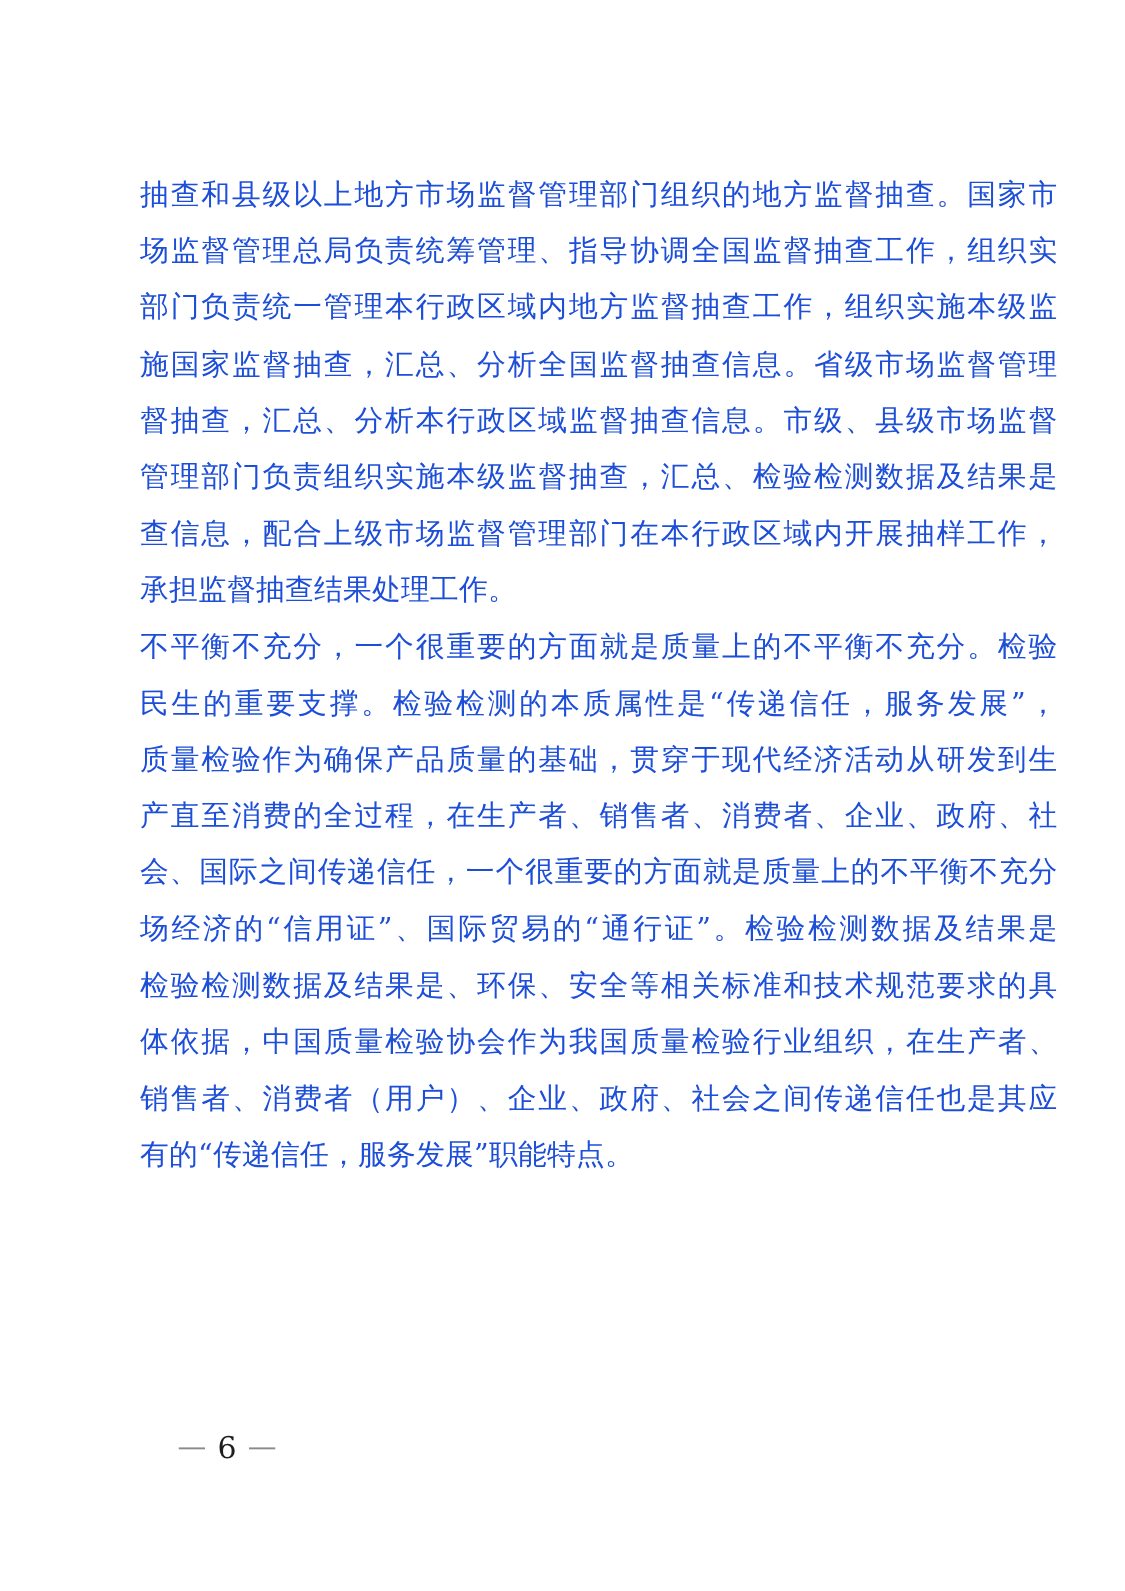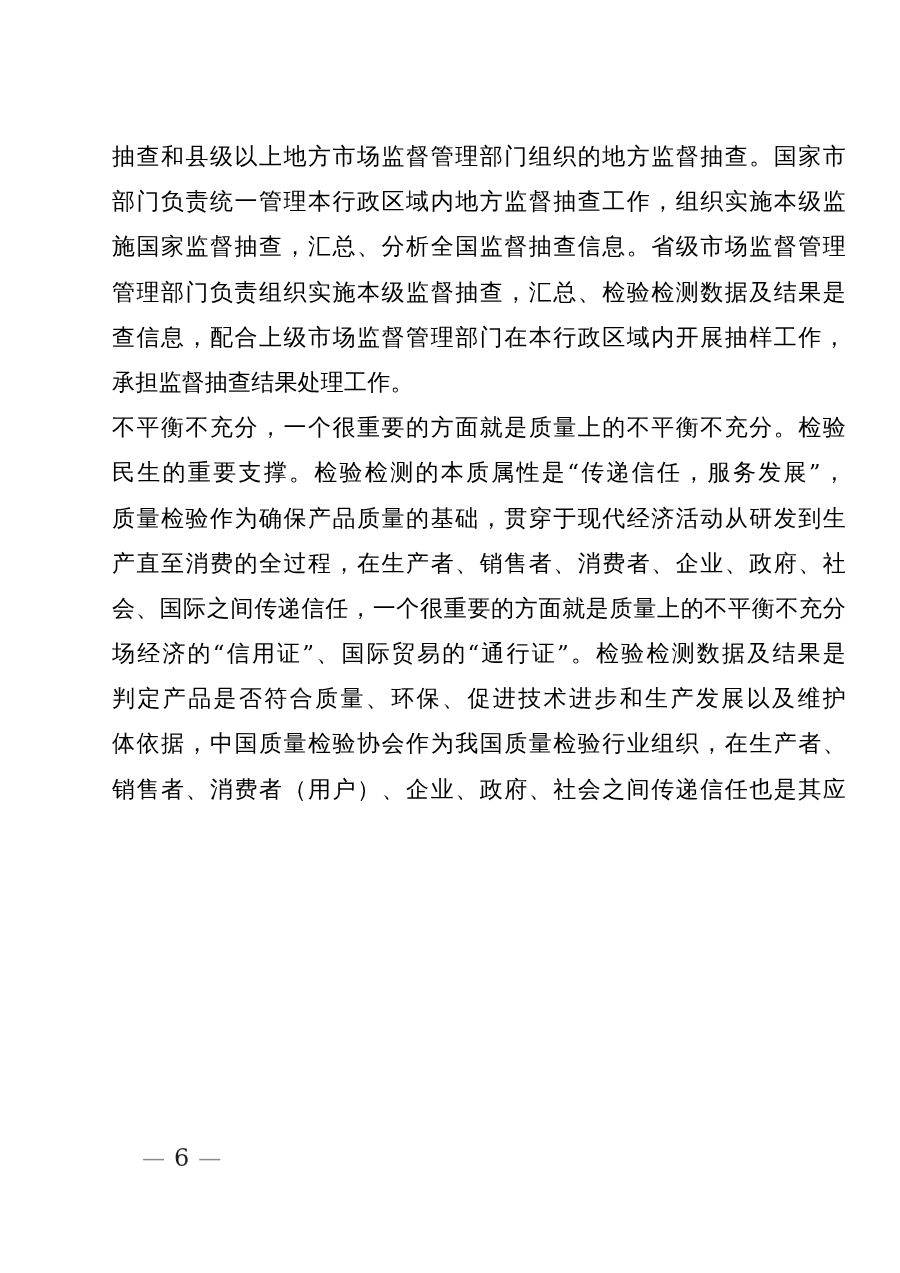--- a/index.html
+++ b/index.html
@@ -28,21 +28,21 @@
   .line {
     width: 100%;
     height: 45.2px;
     line-height: 45.2px;
     font-size: 23px;
     letter-spacing: 0.2px;
     white-space: nowrap;
     text-align: justify;
     text-align-last: justify;
     text-justify: inter-character;
-    color: #000000;
+    color: #1d4ed8;
   }
   .line.indent { text-indent: 46px; }
   .line.para-end {
     text-align: center;
     text-align-last: left;
   }
   .footer {
     position: absolute;
     left: 142px;
     top: 1141px;
@@ -67,37 +67,40 @@
 </style>
 </head>
 <body>
 
 <div class="page">
 
   <div class="text-block">
 
     <div class="para">
       <div class="line">抽查和县级以上地方市场监督管理部门组织的地方监督抽查。国家市</div>
+      <div class="line">场监督管理总局负责统筹管理、指导协调全国监督抽查工作，组织实</div>
       <div class="line">部门负责统一管理本行政区域内地方监督抽查工作，组织实施本级监</div>
       <div class="line">施国家监督抽查，汇总、分析全国监督抽查信息。省级市场监督管理</div>
+      <div class="line">督抽查，汇总、分析本行政区域监督抽查信息。市级、县级市场监督</div>
       <div class="line">管理部门负责组织实施本级监督抽查，汇总、检验检测数据及结果是</div>
       <div class="line">查信息，配合上级市场监督管理部门在本行政区域内开展抽样工作，</div>
       <div class="line para-end">承担监督抽查结果处理工作。</div>
     </div>
 
     <div class="para">
       <div class="line">不平衡不充分，一个很重要的方面就是质量上的不平衡不充分。检验</div>
       <div class="line">民生的重要支撑。检验检测的本质属性是“传递信任，服务发展”，</div>
       <div class="line">质量检验作为确保产品质量的基础，贯穿于现代经济活动从研发到生</div>
       <div class="line">产直至消费的全过程，在生产者、销售者、消费者、企业、政府、社</div>
       <div class="line">会、国际之间传递信任，一个很重要的方面就是质量上的不平衡不充分</div>
       <div class="line">场经济的“信用证”、国际贸易的“通行证”。检验检测数据及结果是</div>
-      <div class="line">判定产品是否符合质量、环保、促进技术进步和生产发展以及维护</div>
+      <div class="line">检验检测数据及结果是、环保、安全等相关标准和技术规范要求的具</div>
       <div class="line">体依据，中国质量检验协会作为我国质量检验行业组织，在生产者、</div>
       <div class="line">销售者、消费者（用户）、企业、政府、社会之间传递信任也是其应</div>
+      <div class="line para-end">有的“传递信任，服务发展”职能特点。</div>
     </div>
 
   </div>
 
   <div class="footer">
     <span class="dash">—</span>
     <span class="num">6</span>
     <span class="dash">—</span>
   </div>
 

